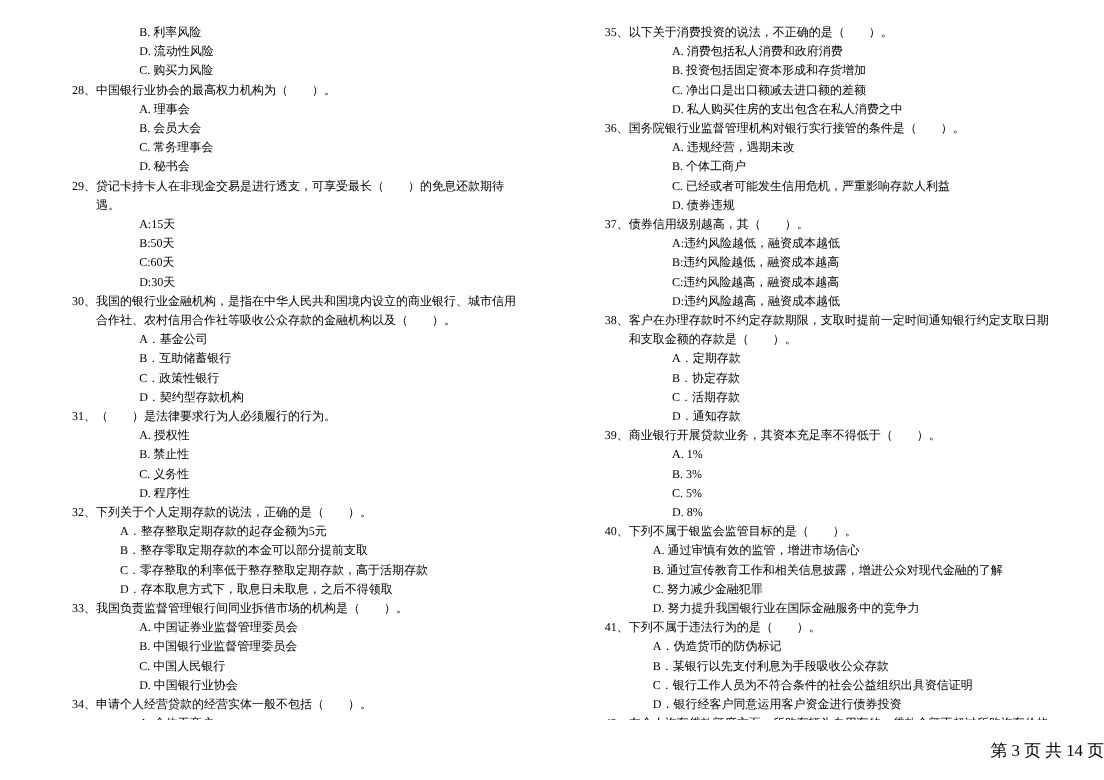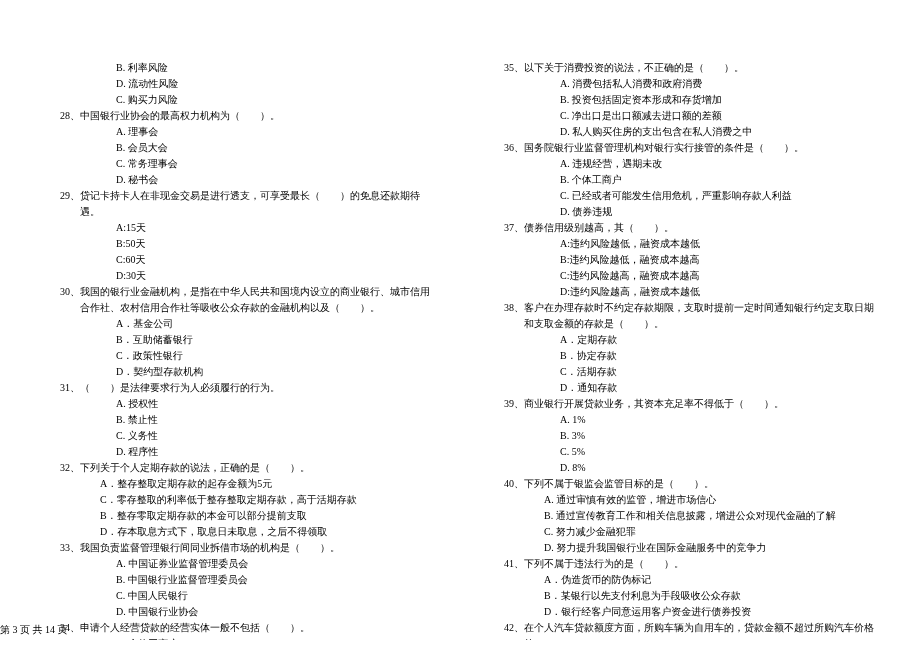--- a/index.html
+++ b/index.html
@@ -10,21 +10,20 @@
       font-family: "SimSun", "宋体", serif;
       font-size: 10px;
       line-height: 1.6;
       padding: 20px 40px 30px 40px;
       position: relative;
     }
     .columns {
       display: flex;
       gap: 48px;
       height: 580px;
-      margin-top: 40px;
     }
     .col {
       flex: 1;
       overflow: hidden;
     }
     .opt {
       padding-left: 76px;
     }
     .opt-wide {
       padding-left: 60px;
@@ -32,22 +31,22 @@
     .q {
       padding-left: 20px;
       text-indent: -20px;
       margin-left: 20px;
     }
     .footer {
       position: absolute;
       bottom: 12px;
       left: 0;
       right: 0;
-      text-align: left;
-      font-size: 10px;
+      text-align: right;
+      font-size: 14px;
     }
   </style>
 </head>
 <body>
 
 <div class="columns">
   <div class="col">
     <div class="opt">B. 利率风险</div>
     <div class="opt">D. 流动性风险</div>
     <div class="opt">C. 购买力风险</div>
@@ -71,22 +70,22 @@
     <div class="opt">D．契约型存款机构</div>
 
     <div class="q">31、（　　）是法律要求行为人必须履行的行为。</div>
     <div class="opt">A. 授权性</div>
     <div class="opt">B. 禁止性</div>
     <div class="opt">C. 义务性</div>
     <div class="opt">D. 程序性</div>
 
     <div class="q">32、下列关于个人定期存款的说法，正确的是（　　）。</div>
     <div class="opt-wide">A．整存整取定期存款的起存金额为5元</div>
+    <div class="opt-wide">B．整存零取定期存款的本金可以部分提前支取</div>
     <div class="opt-wide">C．零存整取的利率低于整存整取定期存款，高于活期存款</div>
-    <div class="opt-wide">B．整存零取定期存款的本金可以部分提前支取</div>
     <div class="opt-wide">D．存本取息方式下，取息日未取息，之后不得领取</div>
 
     <div class="q">33、我国负责监督管理银行间同业拆借市场的机构是（　　）。</div>
     <div class="opt">A. 中国证券业监督管理委员会</div>
     <div class="opt">B. 中国银行业监督管理委员会</div>
     <div class="opt">C. 中国人民银行</div>
     <div class="opt">D. 中国银行业协会</div>
 
     <div class="q">34、申请个人经营贷款的经营实体一般不包括（　　）。</div>
     <div class="opt">A. 个体工商户</div>
@@ -127,20 +126,21 @@
 
     <div class="q">40、下列不属于银监会监管目标的是（　　）。</div>
     <div class="opt-wide">A. 通过审慎有效的监管，增进市场信心</div>
     <div class="opt-wide">B. 通过宣传教育工作和相关信息披露，增进公众对现代金融的了解</div>
     <div class="opt-wide">C. 努力减少金融犯罪</div>
     <div class="opt-wide">D. 努力提升我国银行业在国际金融服务中的竞争力</div>
 
     <div class="q">41、下列不属于违法行为的是（　　）。</div>
     <div class="opt-wide">A．伪造货币的防伪标记</div>
     <div class="opt-wide">B．某银行以先支付利息为手段吸收公众存款</div>
+    <div class="opt-wide">C．银行工作人员为不符合条件的社会公益组织出具资信证明</div>
     <div class="opt-wide">D．银行经客户同意运用客户资金进行债券投资</div>
 
     <div class="q">42、在个人汽车贷款额度方面，所购车辆为自用车的，贷款金额不超过所购汽车价格的（　　）。</div>
 
   </div>
 </div>
 
 <div class="footer">第 3 页 共 14 页</div>
 
 </body></html>

